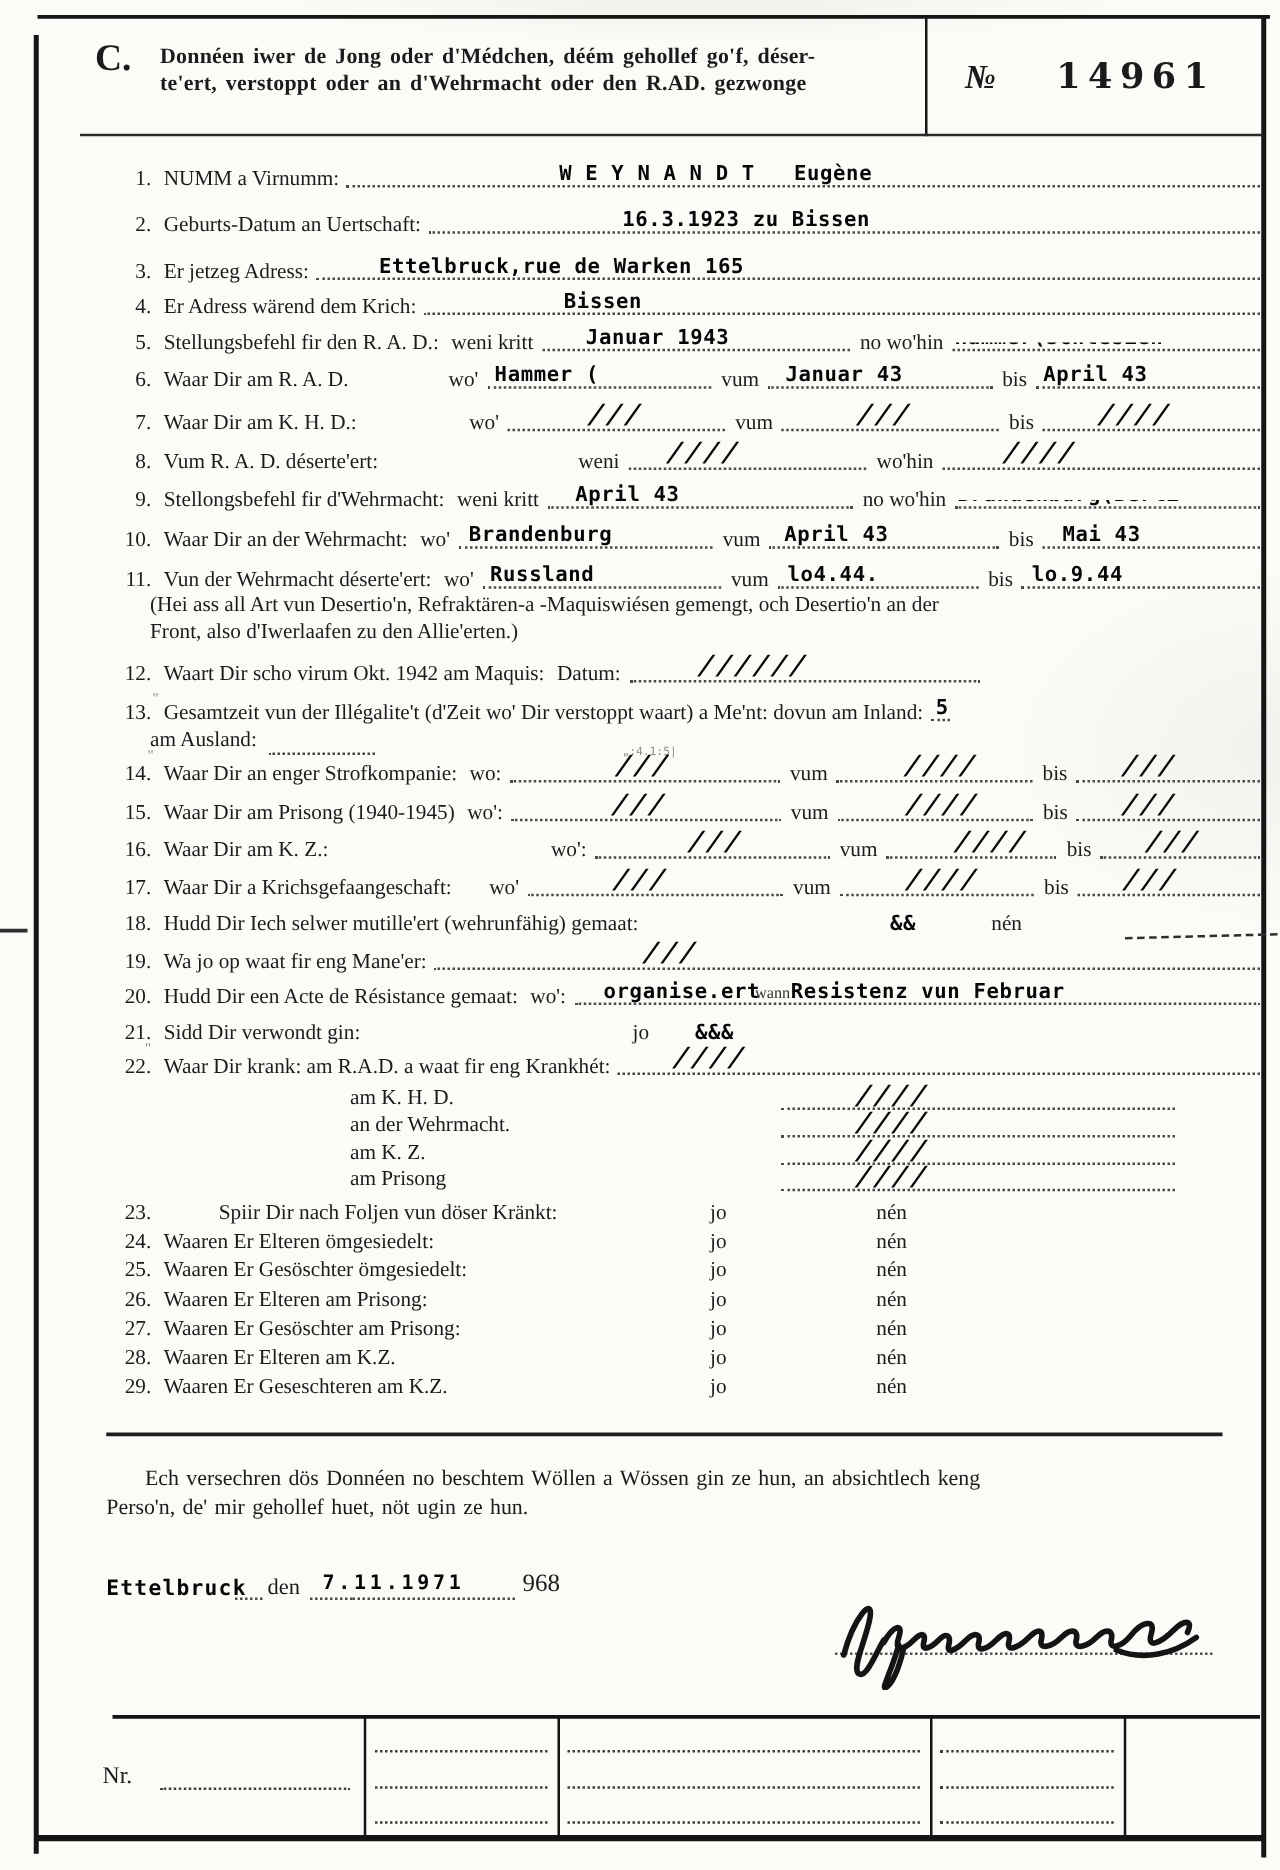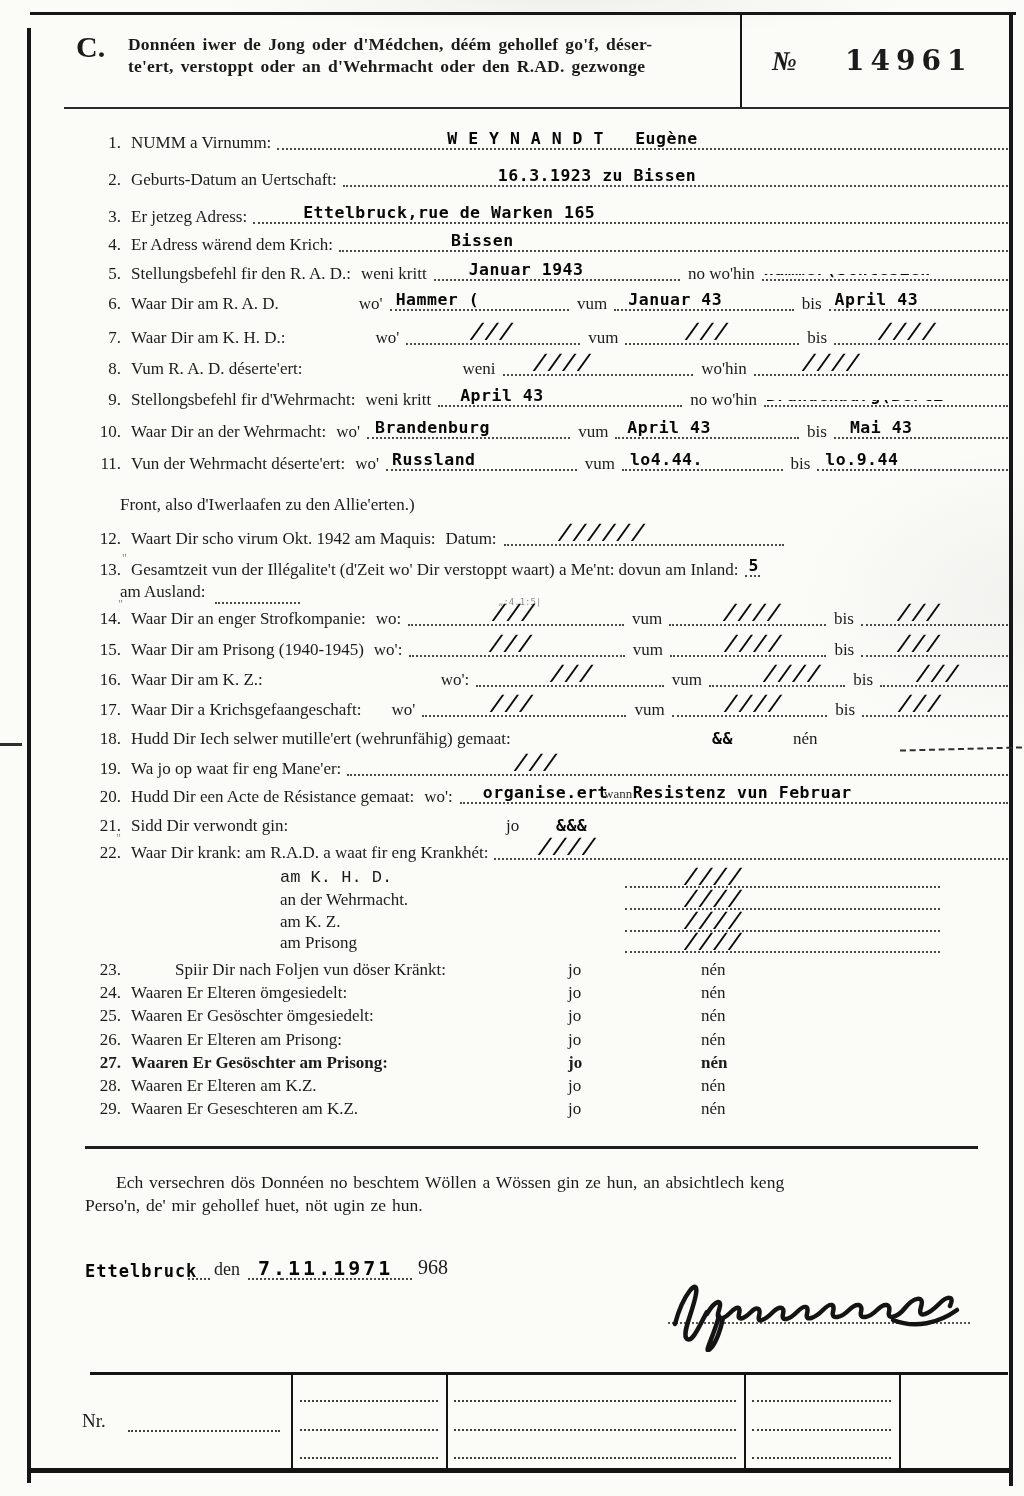--- a/index.html
+++ b/index.html
@@ -82,21 +82,21 @@
 
   <div class="abs" style="top:1146px;left:85px;width:893px;height:3px;background:#1e1e1e;"></div>
 
   <div class="decl" style="top:1172px;left:116px;">Ech versechren dös Donnéen no beschtem Wöllen a Wössen gin ze hun, an absichtlech keng</div>
   <div class="decl" style="top:1195px;left:85px;">Perso'n, de' mir gehollef huet, nöt ugin ze hun.</div>
 
   <div class="date-item big-typed" style="top:1261px;left:85px;font-size:17px;letter-spacing:1px;">Ettelbruck</div>
   <div class="date-dots" style="top:1276px;left:188px;width:22px;"></div>
   <div class="date-item" style="top:1259px;left:214px;font-size:18px;">den</div>
   <div class="date-dots" style="top:1276px;left:248px;width:34px;"></div>
-  <div class="date-item big-typed" style="top:1256px;left:258px;font-size:20px;letter-spacing:3px;">7.11.1971</div>
+  <div class="date-item big-typed" style="top:1256px;left:258px;font-size:16px;letter-spacing:3px;">7.11.1971</div>
   <div class="date-dots" style="top:1276px;left:282px;width:130px;"></div>
   <div class="date-item" style="top:1256px;left:418px;font-size:20px;">968</div>
 
   <div class="sig-dots"></div>
   <svg class="abs" style="top:1262px;left:655px;" width="330" height="90" viewBox="0 0 330 90">
     <g fill="none" stroke="#141414" stroke-width="4.5" stroke-linecap="round" stroke-linejoin="round">
       <path d="M20,62 C28,32 44,14 41,32 C38,50 26,72 32,77 C38,81 46,60 52,50"></path>
       <path d="M52,52 C60,38 68,36 64,48 C60,60 68,58 76,50 C82,44 86,44 84,52 C82,60 90,56 96,50 C102,44 106,46 104,54 C102,62 110,58 118,50 C124,44 130,44 128,52 C126,60 134,58 142,50 C150,42 154,44 152,52 C150,60 160,56 168,48 C176,40 180,42 178,50 C176,58 186,56 194,48 C202,40 208,42 206,50 C204,58 214,56 222,48 C230,40 236,42 234,50 C232,58 242,56 250,46 C258,36 270,32 266,45 C262,58 274,52 284,42 C292,34 300,33 295,44"></path>
       <path d="M64,54 C58,76 48,93 55,87 C61,82 66,66 68,56"></path>
       <path d="M238,58 C260,67 284,61 302,48"></path>
@@ -125,47 +125,48 @@
     <div class="q-row" style="top: 168px;"><span class="q-num">2.</span><span class="q-label">Geburts-Datum an Uertschaft:</span><span class="dot" style="flex-grow: 1;"><span class="typed" style="left: 155px;">16.3.1923 zu Bissen</span></span></div>
     <div class="q-row" style="top: 205px;"><span class="q-num">3.</span><span class="q-label">Er jetzeg Adress:</span><span class="dot" style="flex-grow: 1;"><span class="typed" style="left: 50px;">Ettelbruck,rue de Warken 165</span></span></div>
     <div class="q-row" style="top: 233px;"><span class="q-num">4.</span><span class="q-label">Er Adress wärend dem Krich:</span><span class="dot" style="flex-grow: 1;"><span class="typed" style="left: 112px;">Bissen</span></span></div>
     <div class="q-row" style="top: 262px;"><span class="q-num">5.</span><span class="q-label">Stellungsbefehl fir den R. A. D.:</span><span class="q-pre">weni kritt</span><span class="dot" style="flex-grow: 1;"><span class="typed" style="left: 35px;">Januar 1943</span></span><span class="q-pre">no wo'hin</span><span class="dot clip" style="flex-grow: 1;"><span class="typed" style="left: 2px;">Hammer(Schlesien</span></span></div>
     <div class="q-row" style="top: 292px;"><span class="q-num">6.</span><span class="q-label">Waar Dir am R. A. D.</span><span class="gap" style="width: 70px;"></span><span class="q-pre">wo'</span><span class="dot" style="flex-grow: 1;"><span class="typed" style="left: 6px;">Hammer (</span></span><span class="q-pre">vum</span><span class="dot" style="flex-grow: 1;"><span class="typed" style="left: 14px;">Januar 43</span></span><span class="q-pre">bis</span><span class="dot" style="flex-grow: 1;"><span class="typed" style="left: 6px;">April 43</span></span></div>
     <div class="q-row" style="top: 326px;"><span class="q-num">7.</span><span class="q-label">Waar Dir am K. H. D.:</span><span class="gap" style="width: 80px;"></span><span class="q-pre">wo'</span><span class="dot" style="flex-grow: 1;"><span class="typed sl" style="left: 62px;">///</span></span><span class="q-pre">vum</span><span class="dot" style="flex-grow: 1;"><span class="typed sl" style="left: 58px;">///</span></span><span class="q-pre">bis</span><span class="dot" style="flex-grow: 1;"><span class="typed sl" style="left: 42px;">////</span></span></div>
     <div class="q-row" style="top: 357px;"><span class="q-num">8.</span><span class="q-label">Vum R. A. D. déserte'ert:</span><span class="gap" style="width: 150px;"></span><span class="q-pre">weni</span><span class="dot" style="flex-grow: 0.75;"><span class="typed sl" style="left: 28px;">////</span></span><span class="q-pre">wo'hin</span><span class="dot" style="flex-grow: 1;"><span class="typed sl" style="left: 46px;">////</span></span></div>
     <div class="q-row" style="top: 388px;"><span class="q-num">9.</span><span class="q-label">Stellongsbefehl fir d'Wehrmacht:</span><span class="q-pre">weni kritt</span><span class="dot" style="flex-grow: 1;"><span class="typed" style="left: 22px;">April 43</span></span><span class="q-pre">no wo'hin</span><span class="dot clip" style="flex-grow: 1;"><span class="typed" style="left: 2px;">Brandenburg(Berli</span></span></div>
     <div class="q-row" style="top: 420px;"><span class="q-num">10.</span><span class="q-label">Waar Dir an der Wehrmacht:</span><span class="q-pre">wo'</span><span class="dot" style="flex-grow: 1.05;"><span class="typed" style="left: 8px;">Brandenburg</span></span><span class="q-pre">vum</span><span class="dot" style="flex-grow: 0.95;"><span class="typed" style="left: 12px;">April 43</span></span><span class="q-pre">bis</span><span class="dot" style="flex-grow: 0.9;"><span class="typed" style="left: 16px;">Mai 43</span></span></div>
     <div class="q-row" style="top: 452px;"><span class="q-num">11.</span><span class="q-label">Vun der Wehrmacht déserte'ert:</span><span class="q-pre">wo'</span><span class="dot" style="flex-grow: 0.95;"><span class="typed" style="left: 6px;">Russland</span></span><span class="q-pre">vum</span><span class="dot" style="flex-grow: 0.8;"><span class="typed" style="left: 8px;">lo4.44.</span></span><span class="q-pre">bis</span><span class="dot" style="flex-grow: 0.95;"><span class="typed" style="left: 8px;">lo.9.44</span></span></div>
+    <div class="note" style="top: 474px; left: 120px;">(Hei ass all Art vun Desertio'n, Refraktären-a -Maquiswiésen gemengt, och Desertio'n an der</div>
     <div class="note" style="top: 495px; left: 120px;">Front, also d'Iwerlaafen zu den Allie'erten.)</div>
     <div class="q-row" style="top: 527px;"><span class="q-num">12.</span><span class="q-label">Waart Dir scho virum Okt. 1942 am Maquis:</span><span class="q-pre">Datum:</span><span class="dot" style="flex-grow: 1;"><span class="typed sl" style="left: 52px;">//////</span></span><span class="sp" style="flex-grow: 0.8;"></span></div>
     <div class="note" style="top: 582px; left: 120px;">am Ausland:</div>
     <div class="date-dots" style="top: 600px; left: 215px; width: 85px;"></div>
     <div class="q-row" style="top: 558px;"><span class="q-num">13.</span><span class="q-label">Gesamtzeit vun der Illégalite't (d'Zeit wo' Dir verstoppt waart) a Me'nt: dovun am Inland:</span><span class="dot" style="flex-grow: 0.06;"><span class="typed" style="left: 4px;">5</span></span></div>
     <div class="q-row" style="top: 607px;"><span class="q-num">14.</span><span class="q-label">Waar Dir an enger Strofkompanie:</span><span class="q-pre">wo:</span><span class="dot" style="flex-grow: 1.1;"><span class="typed sl" style="left: 82px;">///</span></span><span class="q-pre">vum</span><span class="dot" style="flex-grow: 0.8;"><span class="typed sl" style="left: 52px;">////</span></span><span class="q-pre">bis</span><span class="dot" style="flex-grow: 0.75;"><span class="typed sl" style="left: 34px;">///</span></span></div>
     <div class="artifact" style="top: 597px; left: 498px;">„:4.1:5|</div>
     <div class="q-row" style="top: 638px;"><span class="q-num">15.</span><span class="q-label">Waar Dir am Prisong (1940-1945)</span><span class="q-pre">wo':</span><span class="dot" style="flex-grow: 1.1;"><span class="typed sl" style="left: 78px;">///</span></span><span class="q-pre">vum</span><span class="dot" style="flex-grow: 0.8;"><span class="typed sl" style="left: 52px;">////</span></span><span class="q-pre">bis</span><span class="dot" style="flex-grow: 0.75;"><span class="typed sl" style="left: 34px;">///</span></span></div>
     <div class="q-row" style="top: 668px;"><span class="q-num">16.</span><span class="q-label">Waar Dir am K. Z.:</span><span class="gap" style="width: 168px;"></span><span class="q-pre">wo':</span><span class="dot" style="flex-grow: 1.1;"><span class="typed sl" style="left: 72px;">///</span></span><span class="q-pre">vum</span><span class="dot" style="flex-grow: 0.8;"><span class="typed sl" style="left: 52px;">////</span></span><span class="q-pre">bis</span><span class="dot" style="flex-grow: 0.75;"><span class="typed sl" style="left: 34px;">///</span></span></div>
     <div class="q-row" style="top: 698px;"><span class="q-num">17.</span><span class="q-label">Waar Dir a Krichsgefaangeschaft:</span><span class="gap" style="width: 20px;"></span><span class="q-pre">wo'</span><span class="dot" style="flex-grow: 1.05;"><span class="typed sl" style="left: 66px;">///</span></span><span class="q-pre">vum</span><span class="dot" style="flex-grow: 0.8;"><span class="typed sl" style="left: 50px;">////</span></span><span class="q-pre">bis</span><span class="dot" style="flex-grow: 0.75;"><span class="typed sl" style="left: 34px;">///</span></span></div>
     <div class="q-row" style="top: 727px;"><span class="q-num">18.</span><span class="q-label">Hudd Dir Iech selwer mutille'ert (wehrunfähig) gemaat:</span><span class="joCol typed" style="left: 627px;">&amp;&amp;</span><span class="nenCol" style="left: 708px;">nén</span></div>
     <div class="q-row" style="top: 757px;"><span class="q-num">19.</span><span class="q-label">Wa jo op waat fir eng Mane'er:</span><span class="dot" style="flex-grow: 1;"><span class="typed sl" style="left: 165px;">///</span></span></div>
     <div class="q-row" style="top: 785px;"><span class="q-num">20.</span><span class="q-label">Hudd Dir een Acte de Résistance gemaat:</span><span class="q-pre">wo':</span><span class="dot" style="flex-grow: 1;"><span class="typed" style="left: 23px;"><span>organise.ert</span><span style="font-family: &quot;Liberation Serif&quot;, serif; font-weight: 400; font-size: 13px; letter-spacing: 0px; margin: 0px -10px 0px -4px; opacity: 0.85;">wann</span><span> Resistenz vun Februar</span></span></span></div>
     <div class="q-row" style="top: 814px;"><span class="q-num">21.</span><span class="q-label">Sidd Dir verwondt gin:</span><span class="joCol" style="left: 421px;">jo</span><span class="typedCol typed" style="left: 471px;">&amp;&amp;&amp;</span></div>
     <div class="q-row" style="top: 841px;"><span class="q-num">22.</span><span class="q-label">Waar Dir krank: am R.A.D. a waat fir eng Krankhét:</span><span class="dot" style="flex-grow: 1;"><span class="typed sl" style="left: 42px;">////</span></span></div>
-    <div class="note" style="top: 868px; left: 280px; font-family: Liberation Mono, monospace;">am K. H. D.</div>
+    <div class="note" style="top: 868px; left: 280px;">am K. H. D.</div>
     <div class="date-dots" style="top: 884px; left: 625px; width: 315px;"></div>
     <div class="typed sl" style="position: absolute; top: 866px; left: 682px;">////</div>
     <div class="note" style="top: 890px; left: 280px;">an der Wehrmacht.</div>
     <div class="date-dots" style="top: 906px; left: 625px; width: 315px;"></div>
     <div class="typed sl" style="position: absolute; top: 888px; left: 682px;">////</div>
     <div class="note" style="top: 912px; left: 280px;">am K. Z.</div>
     <div class="date-dots" style="top: 928px; left: 625px; width: 315px;"></div>
     <div class="typed sl" style="position: absolute; top: 910px; left: 682px;">////</div>
     <div class="note" style="top: 933px; left: 280px;">am Prisong</div>
     <div class="date-dots" style="top: 949px; left: 625px; width: 315px;"></div>
     <div class="typed sl" style="position: absolute; top: 931px; left: 682px;">////</div>
     <div class="q-row" style="top: 958px; gap: 44px;"><span class="q-num">23.</span><span class="q-label">Spiir Dir nach Foljen vun döser Kränkt:</span><span class="joCol" style="left: 483px;">jo</span><span class="nenCol" style="left: 616px;">nén</span></div>
     <div class="q-row" style="top: 981px;"><span class="q-num">24.</span><span class="q-label">Waaren Er Elteren ömgesiedelt:</span><span class="joCol" style="left: 483px;">jo</span><span class="nenCol" style="left: 616px;">nén</span></div>
     <div class="q-row" style="top: 1004px;"><span class="q-num">25.</span><span class="q-label">Waaren Er Gesöschter ömgesiedelt:</span><span class="joCol" style="left: 483px;">jo</span><span class="nenCol" style="left: 616px;">nén</span></div>
     <div class="q-row" style="top: 1028px;"><span class="q-num">26.</span><span class="q-label">Waaren Er Elteren am Prisong:</span><span class="joCol" style="left: 483px;">jo</span><span class="nenCol" style="left: 616px;">nén</span></div>
-    <div class="q-row" style="top: 1051px; font-weight: bold;"><span class="q-num">27.</span><span class="q-label">Waaren Er Gesöschter am Prisong:</span><span class="joCol" style="left: 483px;">jo</span><span class="nenCol" style="left: 616px;">nén</span></div>
+    <div class="q-row" style="top: 1051px;"><span class="q-num">27.</span><span class="q-label">Waaren Er Gesöschter am Prisong:</span><span class="joCol" style="left: 483px;">jo</span><span class="nenCol" style="left: 616px;">nén</span></div>
     <div class="q-row" style="top: 1074px;"><span class="q-num">28.</span><span class="q-label">Waaren Er Elteren am K.Z.</span><span class="joCol" style="left: 483px;">jo</span><span class="nenCol" style="left: 616px;">nén</span></div>
     <div class="q-row" style="top: 1097px;"><span class="q-num">29.</span><span class="q-label">Waaren Er Geseschteren am K.Z.</span><span class="joCol" style="left: 483px;">jo</span><span class="nenCol" style="left: 616px;">nén</span></div>
   </div>
 
 </body></html>

